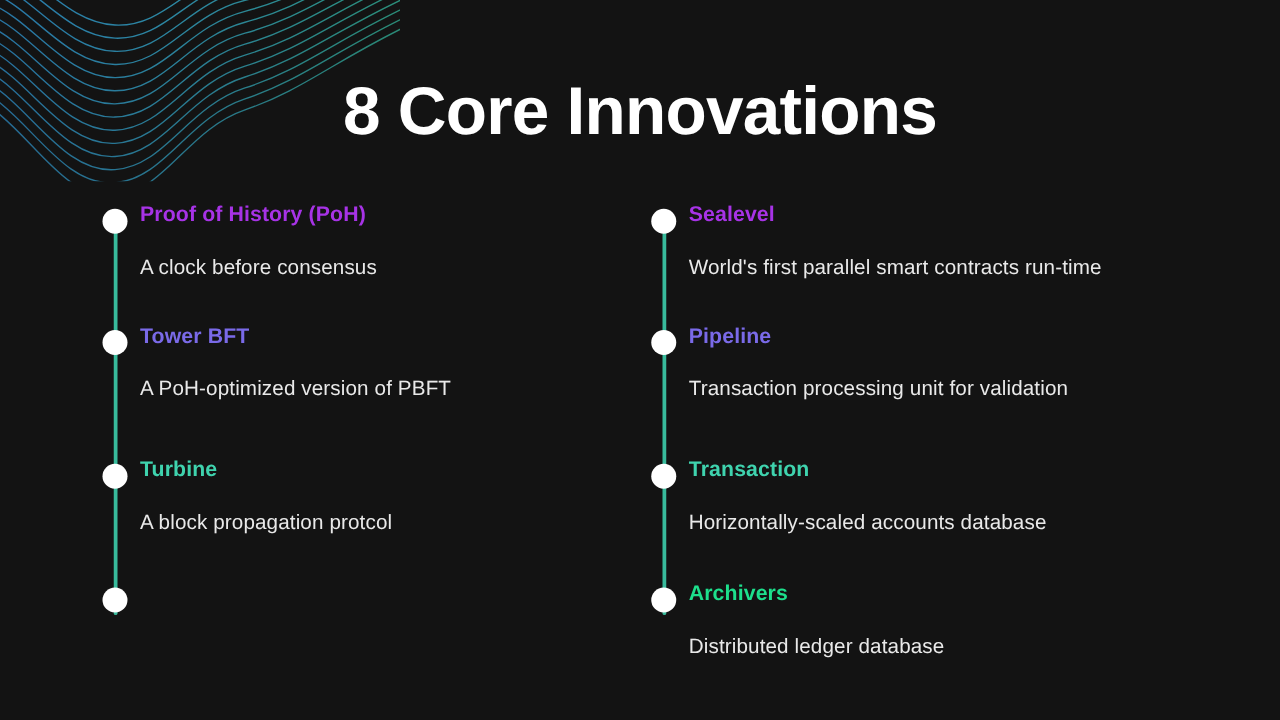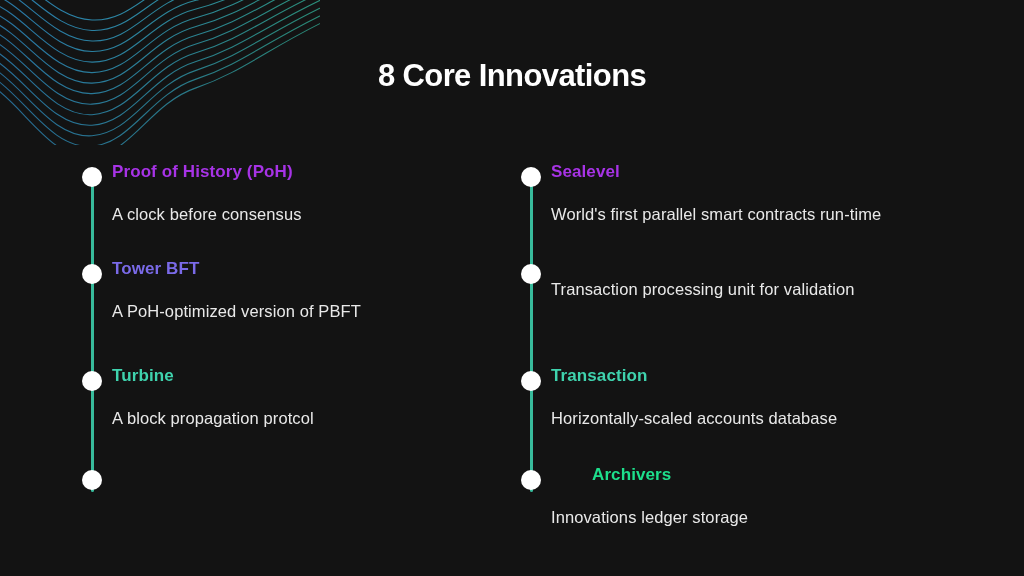--- a/index.html
+++ b/index.html
@@ -29,21 +29,21 @@
   }
 
   
   #slide-title {
     position:absolute;
     top:58px;
     left:0;
     width:1024px;
     text-align:center;
     color:#ffffff;
-    font-size:31px;
+    font-size:54px;
     font-weight:bold;
     letter-spacing:-0.6px;
     z-index:3;
     white-space:nowrap;
   }
 
   
   #innovations-grid {
     position:absolute;
     top:165px;
@@ -192,34 +192,35 @@
       <span class="timeline-dot" style="background: rgb(255, 255, 255);"></span>
       <div class="item-text">
         <div class="item-title" style="color: rgb(167, 51, 230);">Sealevel</div>
         <div class="item-subtitle">World's first parallel smart contracts run-time</div>
       </div>
     </div>
 
     <div class="timeline-item item-1">
       <span class="timeline-dot" style="background: rgb(255, 255, 255);"></span>
       <div class="item-text">
+        <div class="item-title" style="color: rgb(122, 106, 232);">Pipeline</div>
         <div class="item-subtitle">Transaction processing unit for validation</div>
       </div>
     </div>
 
     <div class="timeline-item item-2">
       <span class="timeline-dot" style="background: rgb(255, 255, 255);"></span>
       <div class="item-text">
         <div class="item-title" style="color: rgb(63, 211, 174);">Transaction</div>
         <div class="item-subtitle">Horizontally-scaled accounts database</div>
       </div>
     </div>
 
     <div class="timeline-item item-3">
       <span class="timeline-dot" style="background: rgb(255, 255, 255);"></span>
       <div class="item-text">
-        <div class="item-title" style="color: rgb(29, 223, 140); margin-left: 41px;">Archivers</div>
-        <div class="item-subtitle">Innovations ledger storage</div>
+        <div class="item-title" style="color: rgb(29, 223, 140);">Archivers</div>
+        <div class="item-subtitle">Distributed ledger database</div>
       </div>
     </div>
   </div>
 
 </div>
 
 </body></html>

